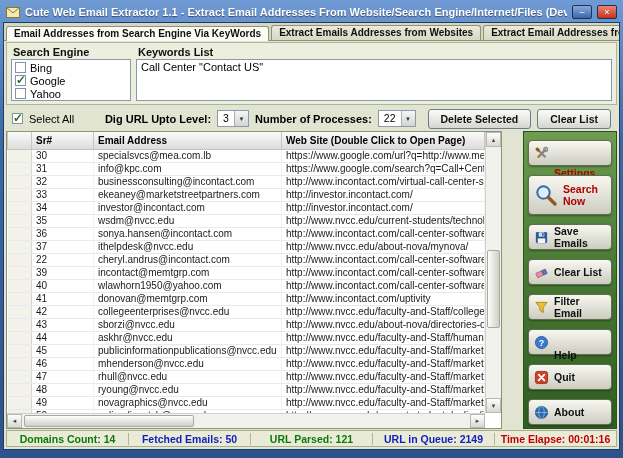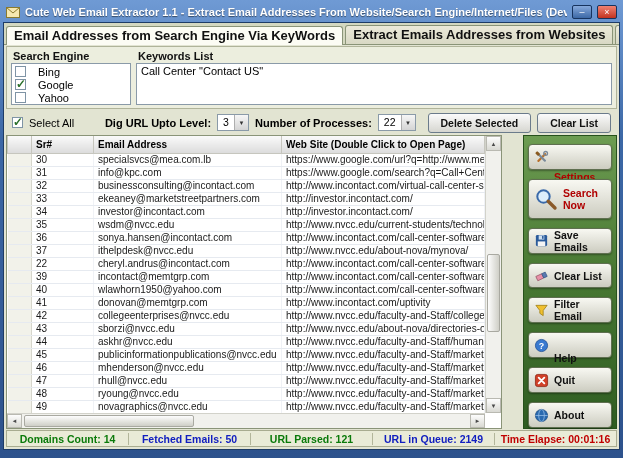--- a/index.html
+++ b/index.html
@@ -17,33 +17,33 @@
     white-space: nowrap; overflow: hidden; }
   .win-btn { width: 20px; height: 14px; border: 1px solid #17335e; border-radius: 2px; color: #fff;
     display: flex; align-items: center; justify-content: center; font-size: 9px; line-height: 1; cursor: default; }
   .win-btn.min { background: linear-gradient(#86a9dc,#3c68a6); }
   .win-btn.close { background: linear-gradient(#ef8272,#c23420); }
 
   .client { flex: 1; background: #e2e4d2; border: 1px solid #1e3c66; display: flex; flex-direction: column; overflow: hidden; }
 
   
   .tabstrip { display: flex; gap: 2px; padding: 2px 2px 0 2px; background: #d4d8c0; border-bottom: 1px solid #8a9478; }
-  .tab { padding: 1px 7px 2px 7px; font-size: 13px; font-weight: bold; color: #101010;
+  .tab { padding: 1px 7px 2px 7px; font-size: 10px; font-weight: bold; color: #101010;
     background: linear-gradient(#eceada,#d8d8c4); border: 1px solid #8a9478; border-bottom: none;
     border-radius: 3px 3px 0 0; cursor: default; white-space: nowrap; }
   .tab.active { background: #fcfcf4; position: relative; top: 1px; }
 
   
   .toppanel { margin: 1px 2px; border: 1px solid #b0b49a; background: #ecEEde; background: #eceede;
     padding: 3px 4px; display: flex; gap: 5px; height: 63px; }
   .group-label { font-size: 11px; font-weight: bold; color: #101010; padding: 0 2px 1px 2px; white-space: nowrap; }
   .group { display: flex; flex-direction: column; }
   .se-group { width: 120px; }
   .se-box { flex: 1; background: #fff; border: 1px solid #8a9aa8; padding: 1px 3px; overflow: hidden; }
-  .se-row { display: flex; align-items: center; gap: 12px; height: 13px; font-size: 11px; }
+  .se-row { display: flex; align-items: center; gap: 4px; height: 13px; font-size: 11px; }
   .kw-group { width: 182px; background: #a7b47c; border: 1px solid #7c8c56; padding: 1px 3px 3px 3px; }
   .kw-body { flex: 1; display: flex; align-items: center; gap: 3px; }
   .kw-textarea { flex: 1; height: 100%; resize: none; border: 1px solid #5a6a46; background: #fff;
     font-family: "Liberation Sans", sans-serif; font-size: 11px; }
   .add-btn { width: 20px; height: 20px; border: 1px solid #5a7a3a; border-radius: 3px;
     background: linear-gradient(#eef4de,#b6cc8c); display: flex; align-items: center; justify-content: center; cursor: default; }
   .kwl-group { flex: 1; }
   .kwl-box { flex: 1; background: #fff; border: 1px solid #8a9aa8; padding: 1px 4px; font-size: 11px; overflow: hidden; }
 
   

